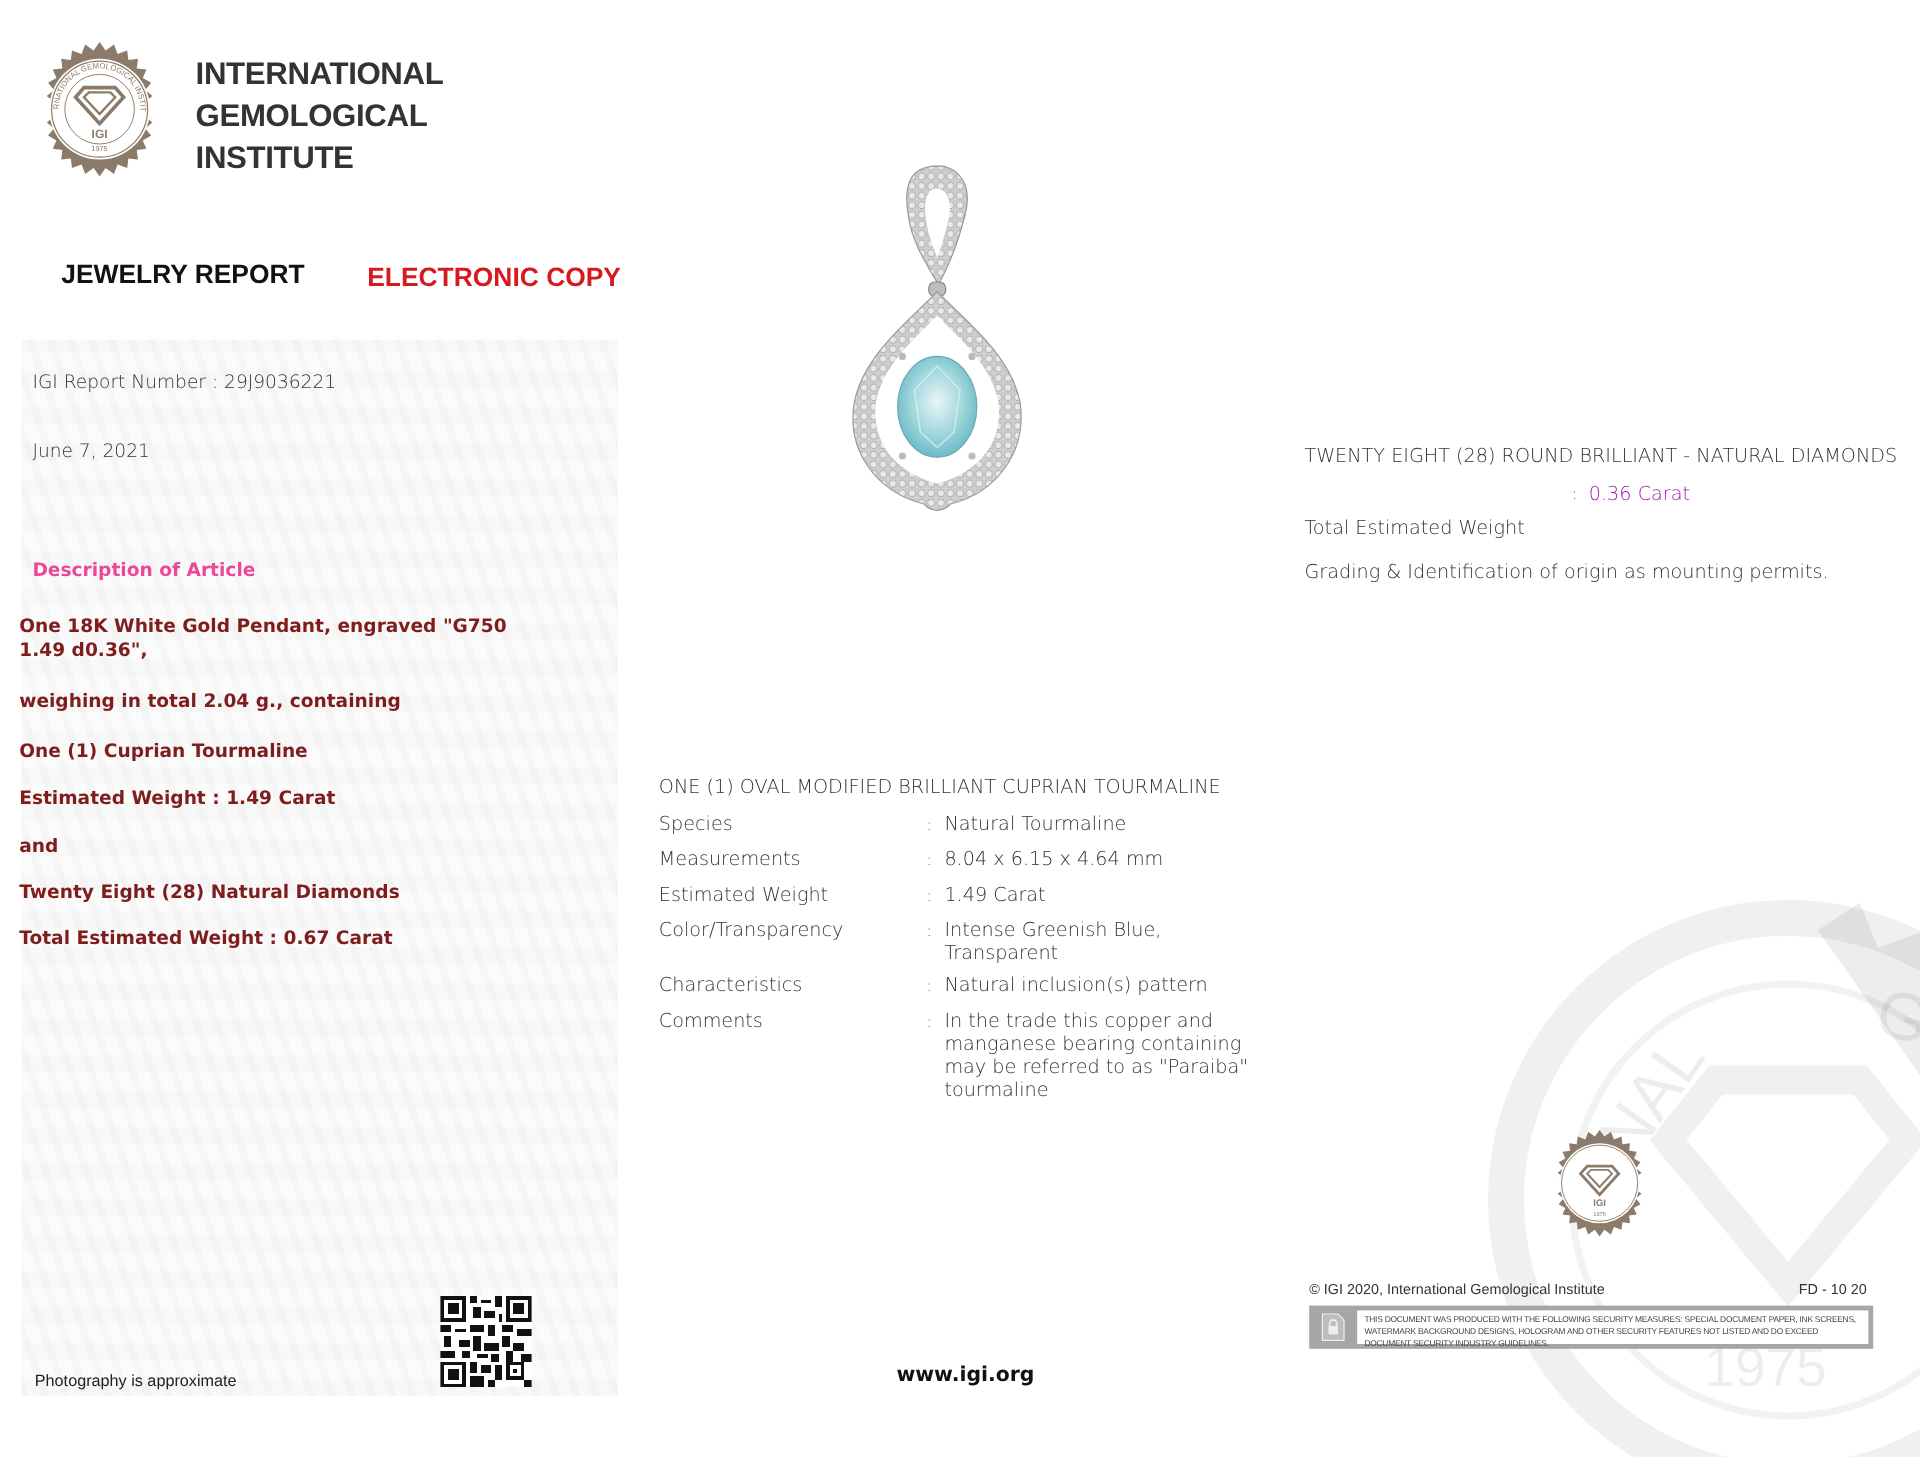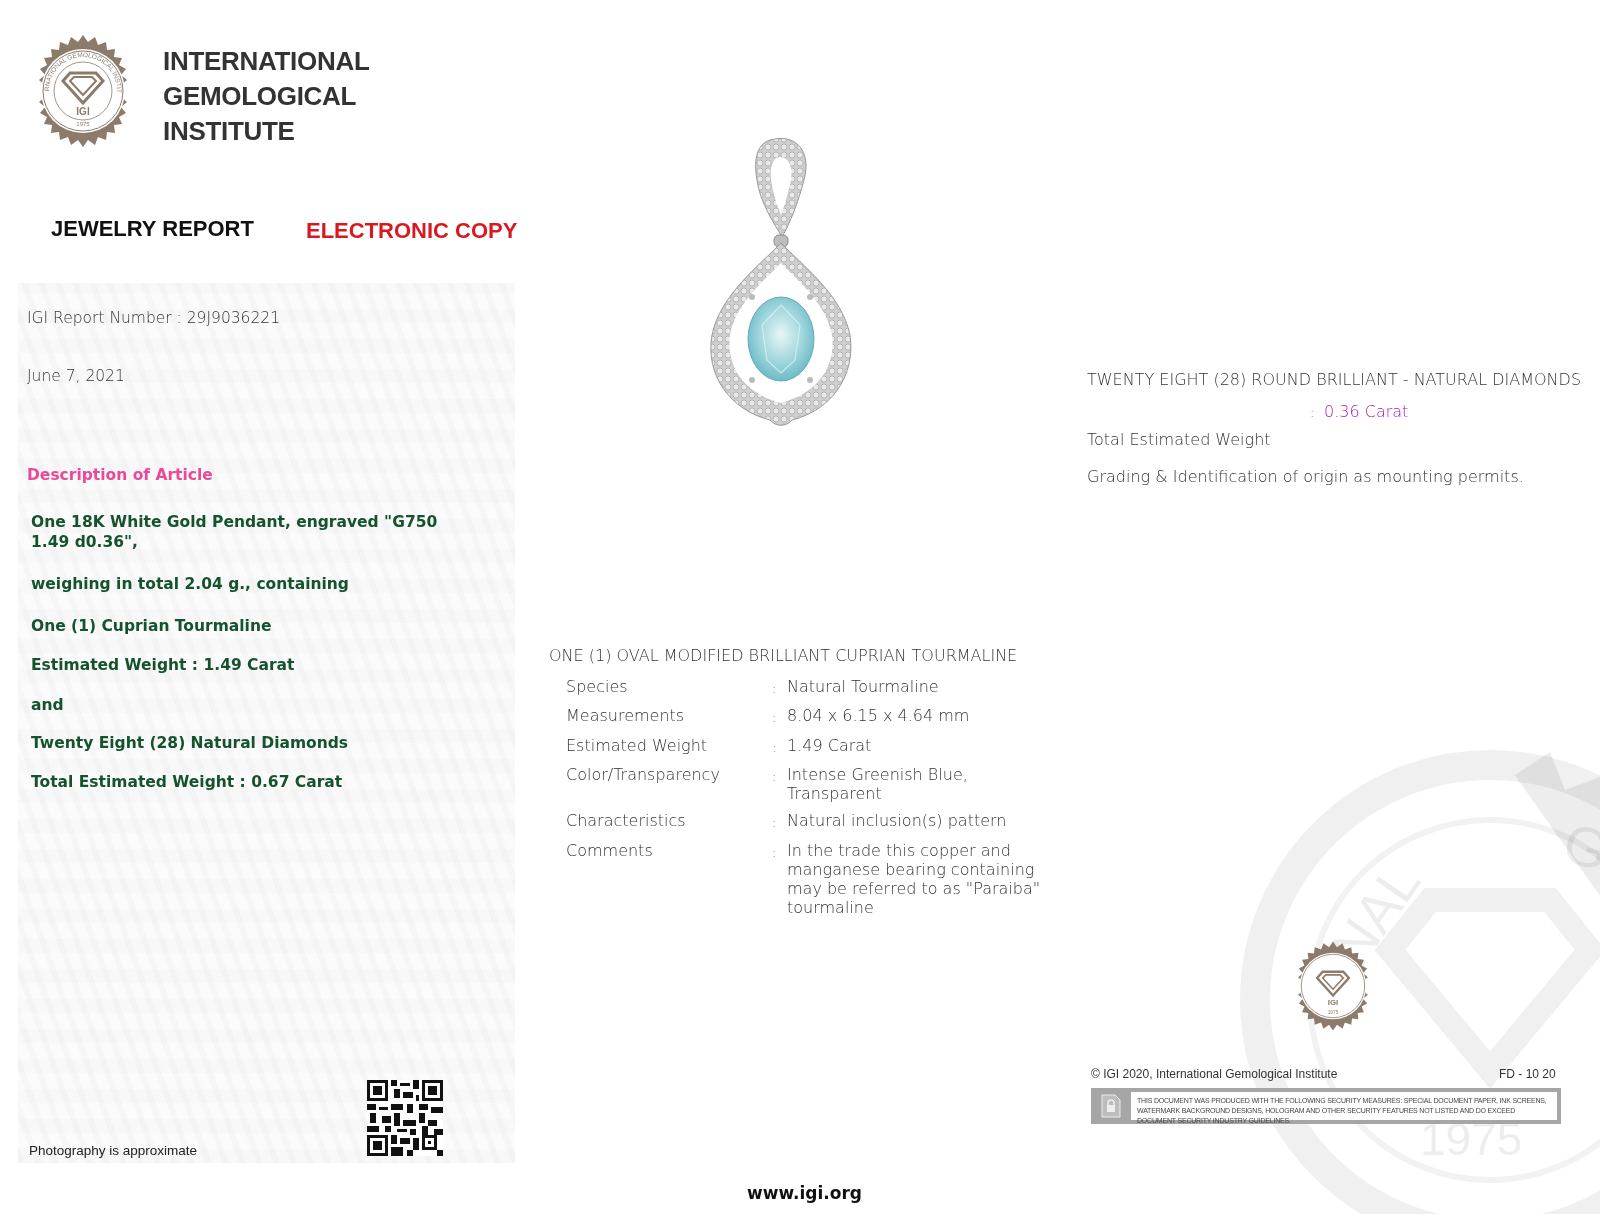--- a/index.html
+++ b/index.html
@@ -25,33 +25,33 @@
       background-color: #fbfbfb;
       background-image:
         repeating-linear-gradient(70deg, rgba(0,0,0,0.018) 0 6px, transparent 6px 16px),
         repeating-linear-gradient(0deg, rgba(0,0,0,0.012) 0 14px, transparent 14px 30px);
     }
     .light { font-family: "DejaVu Sans", sans-serif; font-weight: 300; color: #333; }
     .report-number { left: 27px; top: 309px; font-size: 15.5px; }
     .report-date { left: 27px; top: 367px; font-size: 15.5px; }
     .desc-title { left: 27px; top: 466px; font-size: 15.5px; font-weight: bold; color: #ec4899; font-family: "DejaVu Sans", sans-serif; }
     .desc-line {
-      position: absolute; left: 31px; width: 440px; font-size: 15.5px; font-weight: bold; color: #14532d;
+      position: absolute; left: 16px; width: 440px; font-size: 15.5px; font-weight: bold; color: #7f1d1d;
       line-height: 20px; font-family: "DejaVu Sans", sans-serif;
     }
     .qr { left: 367px; top: 1080px; width: 76px; height: 76px; }
     .photo-note { left: 29px; top: 1143px; font-family: "Liberation Sans", sans-serif; font-size: 13.5px; color: #222; }
 
     
     .pendant { left: 700px; top: 135px; width: 180px; height: 300px; }
 
     
     .stone-title { left: 549px; top: 646px; font-size: 16px; color: #333; }
     .detail-row { position: absolute; left: 549px; width: 500px; font-size: 16px; color: #333; line-height: 19px; }
-    .detail-row .lbl { position: absolute; left: 0; top: 0; margin-left: 17px; }
+    .detail-row .lbl { position: absolute; left: 0; top: 0; }
     .detail-row .sep { position: absolute; left: 223px; top: 2px; font-size: 13px; }
     .detail-row .val { position: absolute; left: 238px; top: 0; width: 270px; }
 
     
     .dia-title { left: 1087px; top: 370px; font-size: 16px; color: #333; }
     .dia-weight-lbl { left: 1087px; top: 402px; font-size: 16px; color: #333; margin-top: 28px; }
     .dia-weight-sep { left: 1310px; top: 405px; font-size: 13px; color: #333; }
     .dia-weight-val { left: 1324px; top: 402px; font-size: 16px; color: #a21caf; }
     .grading-note { left: 1087px; top: 467px; font-size: 16px; color: #333; }
 
@@ -63,21 +63,21 @@
     .form-code { left: 1499px; top: 1067px; font-family: "Liberation Sans", sans-serif; font-size: 12px; color: #333; }
     .security-box {
       left: 1091px; top: 1088px; width: 470px; height: 36px; background: #a6a6a6; box-sizing: border-box;
       padding: 4px 4px 4px 40px;
     }
     .security-inner {
       background: #fff; height: 28px; box-sizing: border-box; padding: 4px 6px;
       font-family: "Liberation Sans", sans-serif; font-size: 7px; line-height: 10px; color: #444; letter-spacing: -0.2px; text-transform: uppercase;
     }
     .lock-icon { position: absolute; left: 9px; top: 6px; width: 22px; height: 24px; }
-    .site-url { left: 747px; top: 1183px; font-family: "DejaVu Sans", sans-serif; font-weight: bold; font-size: 17px; color: #111; }
+    .site-url { left: 747px; top: 1136px; font-family: "DejaVu Sans", sans-serif; font-weight: bold; font-size: 17px; color: #111; }
   </style>
 </head>
 <body>
 
 <svg class="seal" style="left:25px;top:33px" width="116" height="116" viewBox="0 0 116 116">
   <g fill="#8c7b6b">
     <polygon points="58,2 63,9 70,4 73,12 81,9 82,17 90,16 89,24 97,25 94,32 101,36 96,42 102,47 96,52 100,58 96,64 102,69 96,74 101,80 94,84 97,91 89,92 90,100 82,99 81,107 73,104 70,112 63,107 58,114 53,107 46,112 43,104 35,107 34,99 26,100 27,92 19,91 22,84 15,80 20,74 14,69 20,64 16,58 20,52 14,47 20,42 15,36 22,32 19,25 27,24 26,16 34,17 35,9 43,12 46,4 53,9"></polygon>
   </g>
   <circle cx="58" cy="58" r="42" fill="#fff"></circle>
   <circle cx="58" cy="58" r="40" fill="none" stroke="#8c7b6b" stroke-width="1"></circle>

